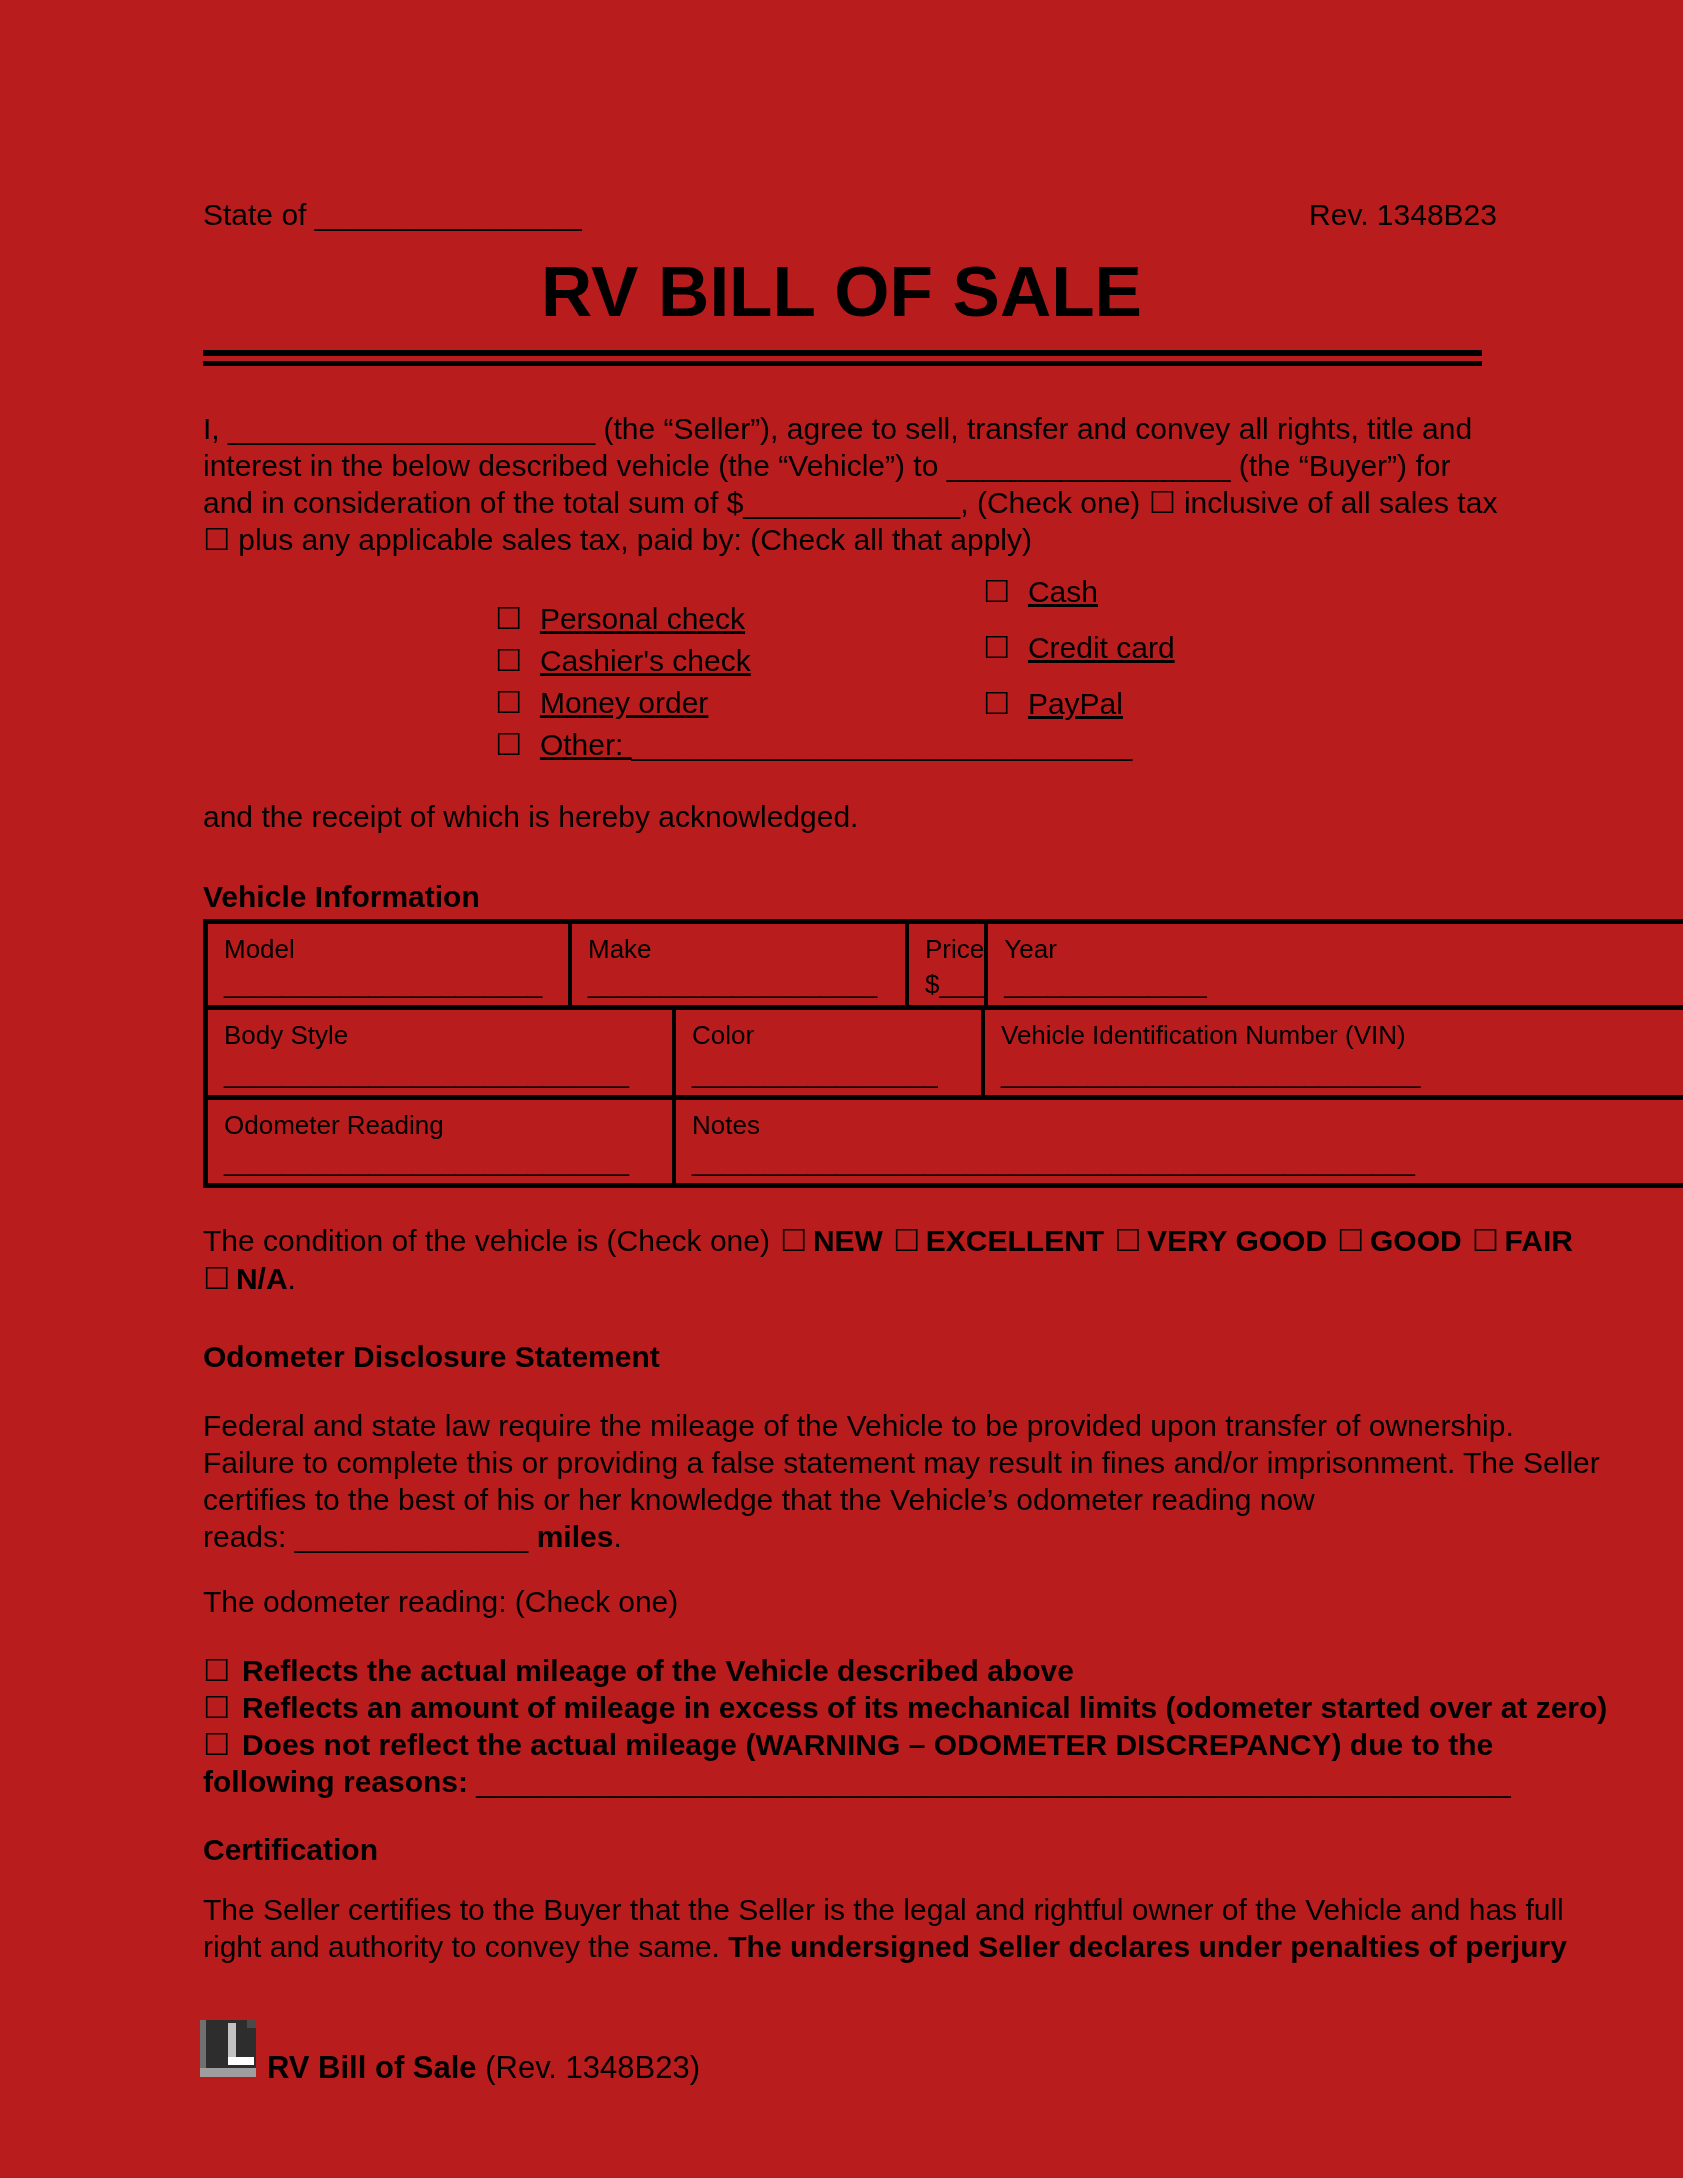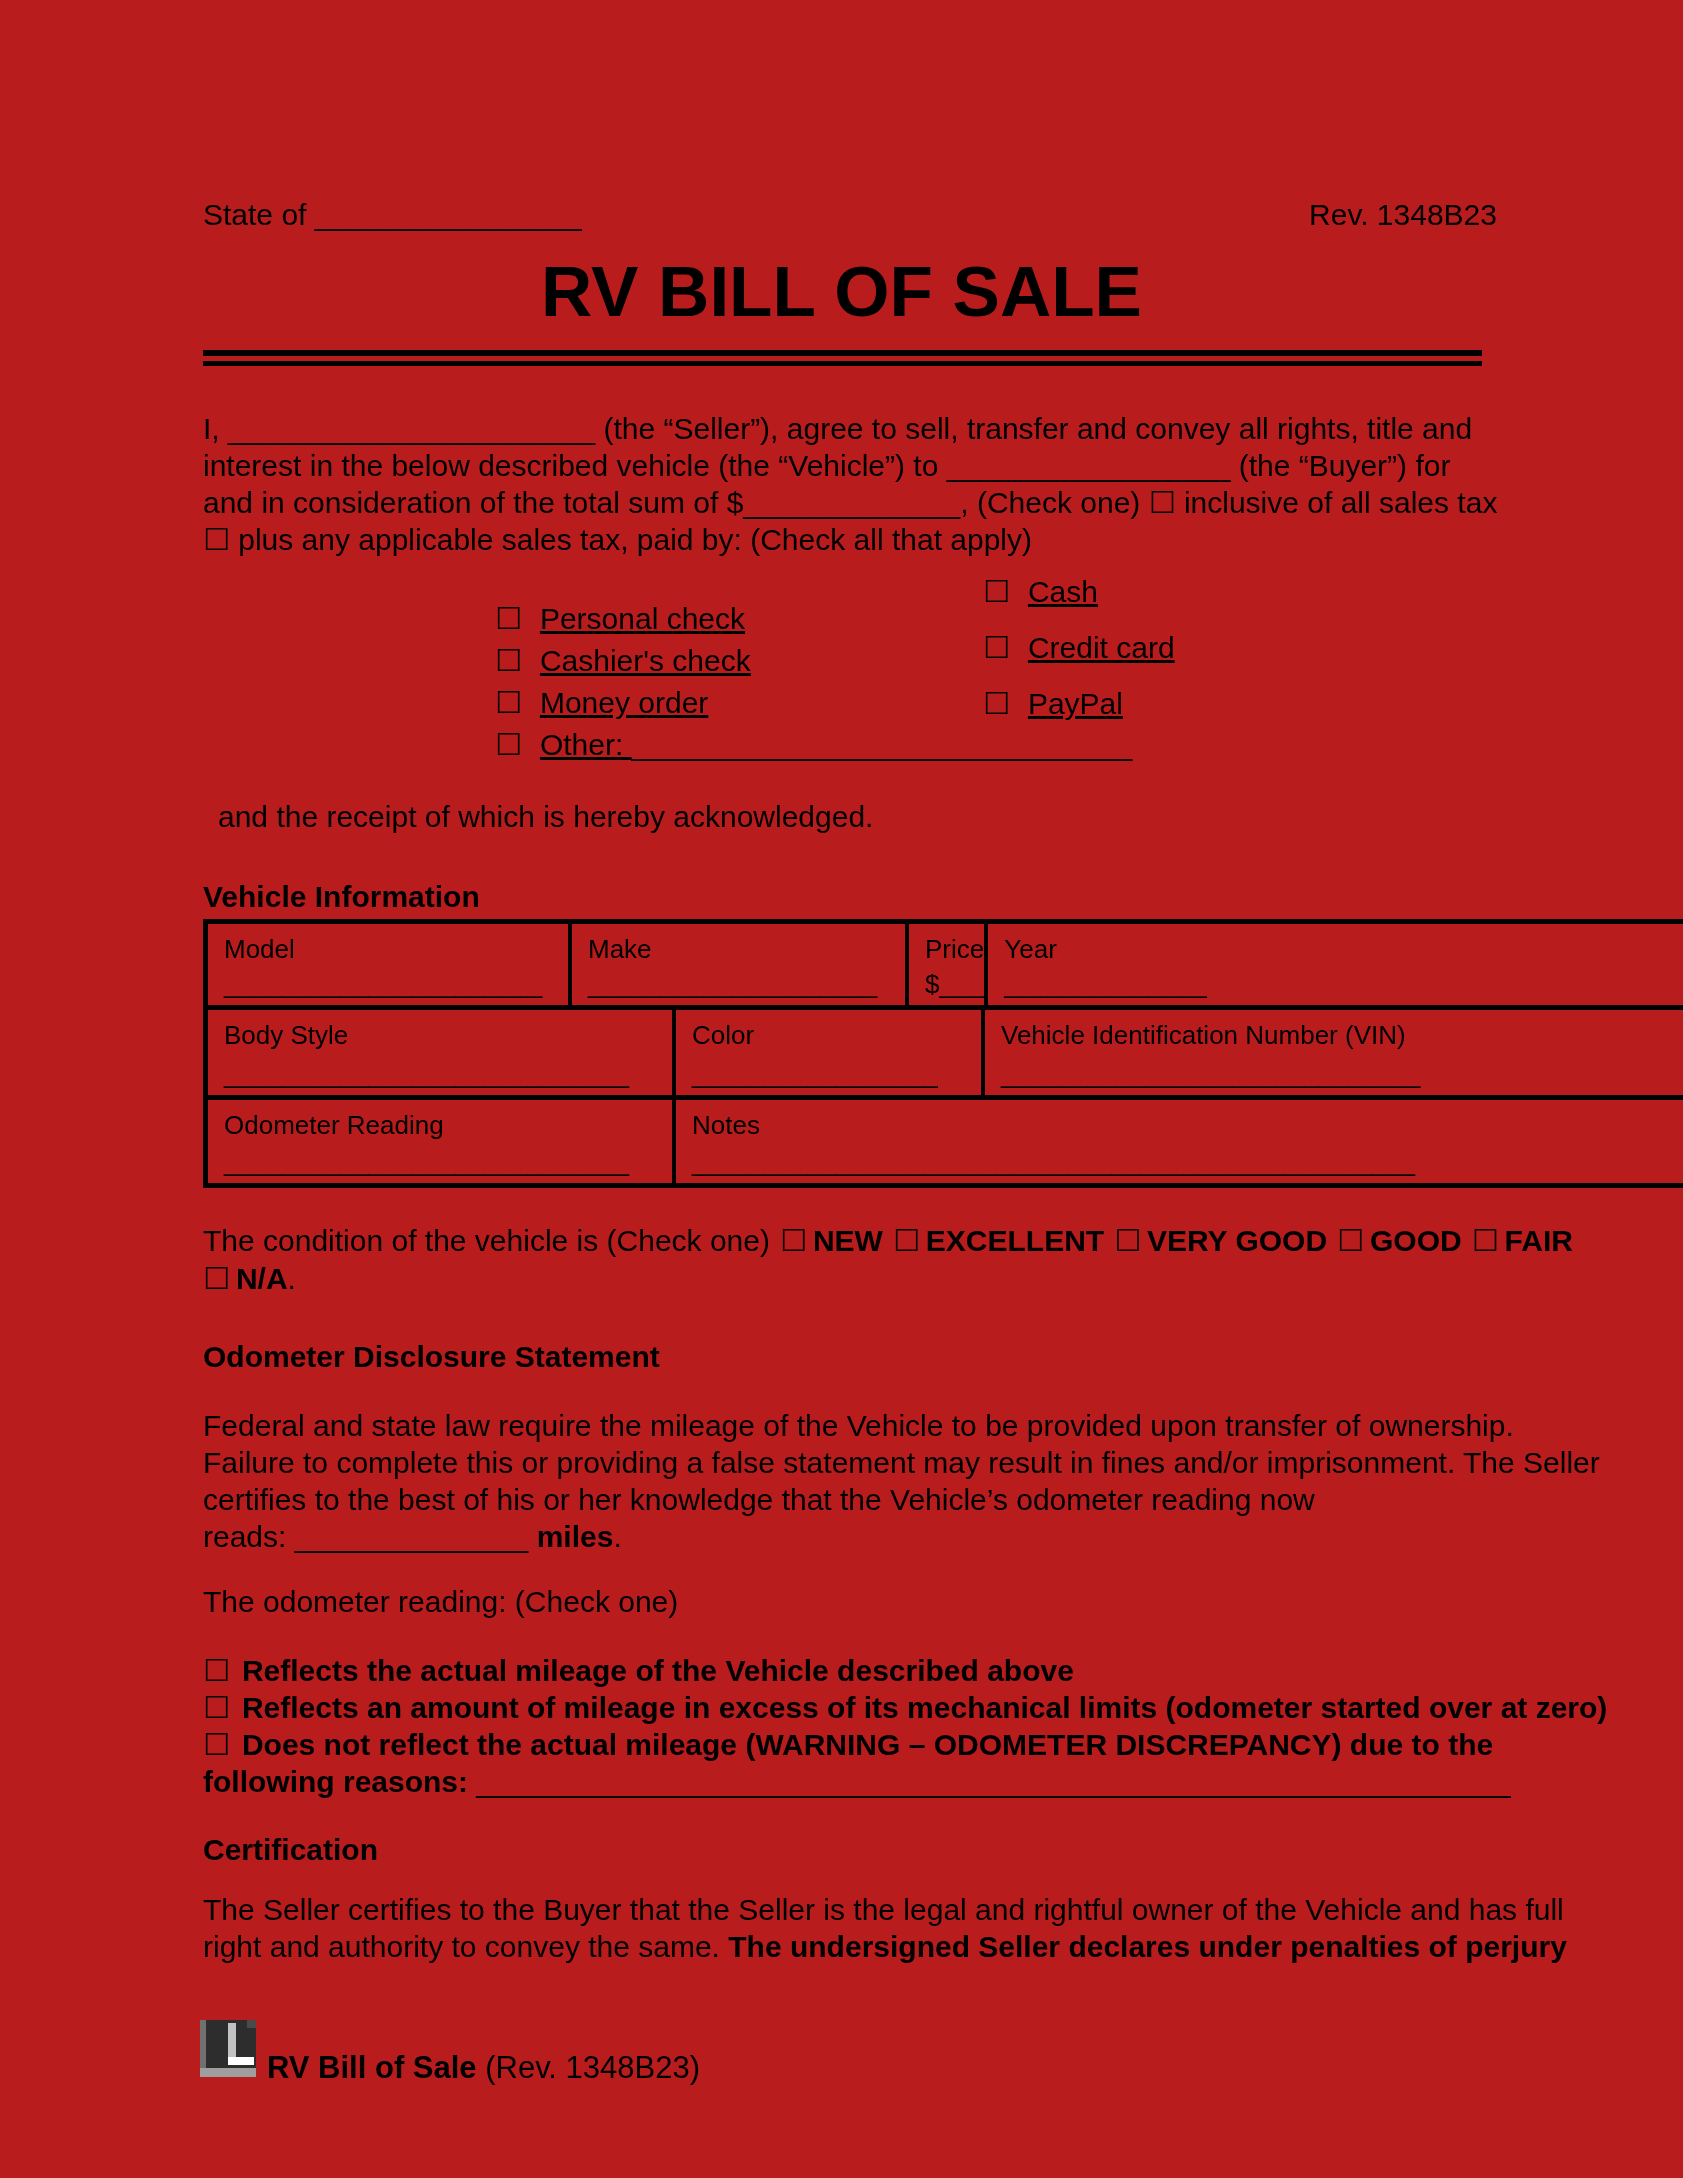--- a/index.html
+++ b/index.html
@@ -12,21 +12,21 @@
   b{font-weight:bold;}
   .cb{font-family:"DejaVu Sans","Liberation Sans",sans-serif;}
   .state-line{top:196px;left:203px;}
   .rev-label{top:196px;right:186px;}
   .title{top:253px;left:0;width:1683px;text-align:center;font-weight:bold;font-size:71px;line-height:77px;}
   .divider{top:350px;left:203px;width:1279px;height:5px;border-top:6px solid #000;border-bottom:5px solid #000;}
   .intro{top:410px;left:203px;}
   .pay-left{top:598px;left:495px;line-height:42px;}
   .pay-right{top:564px;left:983px;line-height:56px;}
   .prow .plabel{margin-left:18px;text-decoration:underline;}
-  .receipt{top:798px;left:218px;}
+  .receipt{top:798px;left:203px;}
   .vheading{top:878px;left:203px;font-weight:bold;}
   .vtable{top:919px;left:203px;width:1516px;border:5px solid #000;box-sizing:border-box;}
   .vrow{display:flex;border-bottom:5px solid #000;}
   .vrow:last-child{border-bottom:none;}
   .vcell{position:relative;border-right:4px solid #000;box-sizing:border-box;overflow:hidden;}
   .vcell:last-child{border-right:none;flex:1;}
   .r1 .vcell{height:81px;}
   .r2 .vcell{height:85px;}
   .r3 .vcell{height:83px;}
   .w368{width:364px;} .w340{width:337px;} .w266{width:263px;} .w473{width:468px;} .w312{width:309px;}

